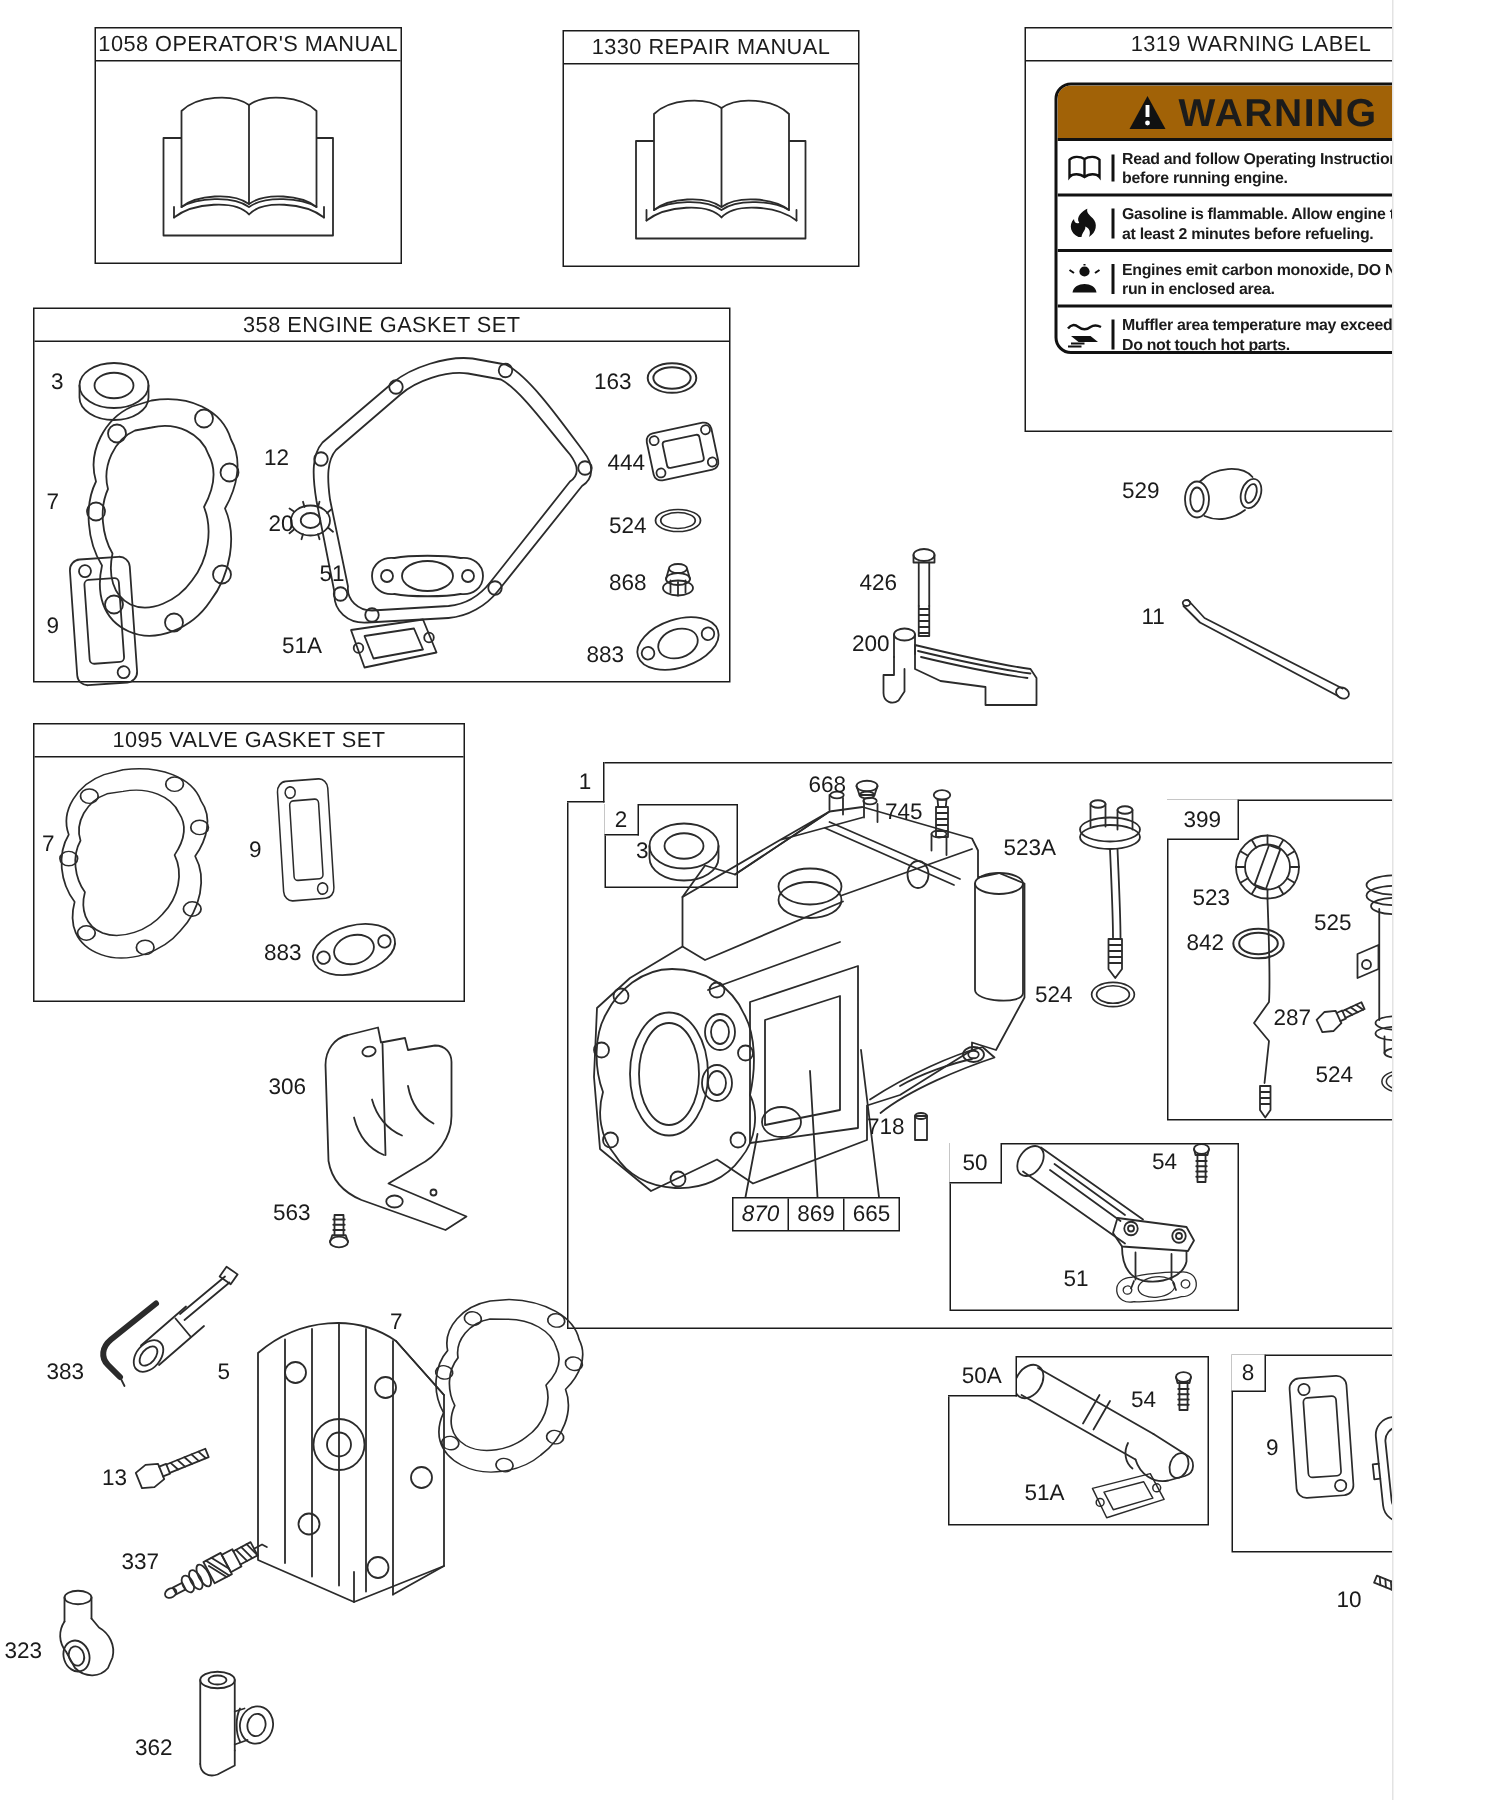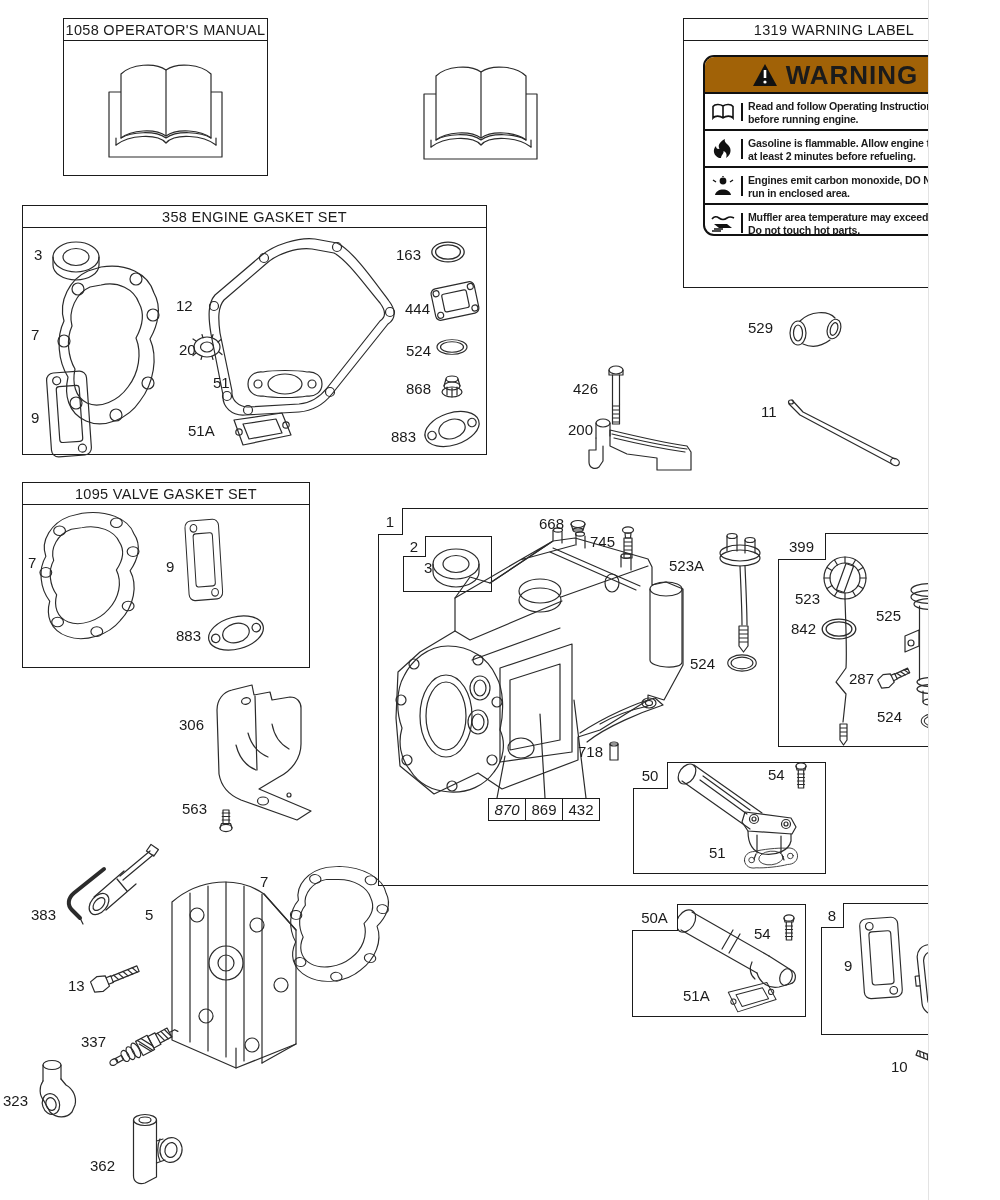--- a/index.html
+++ b/index.html
@@ -36,20 +36,23 @@
 </style>
 </head>
 <body>
 
 <div class="canvas">
 
   <div class="pbox" style="left:63px;top:18px;width:205px;height:158px">
     <div class="ptitle">1058 OPERATOR'S MANUAL</div>
   </div>
 
+  <div class="pbox" style="left:375px;top:20px;width:198px;height:158px">
+    <div class="ptitle">1330 REPAIR MANUAL</div>
+  </div>
 
   <div class="pbox" style="left:683px;top:18px;width:302px;height:270px">
     <div class="ptitle">1319 WARNING LABEL</div>
   </div>
 
   <div class="pbox" style="left:22px;top:205px;width:465px;height:250px">
     <div class="ptitle">358 ENGINE GASKET SET</div>
   </div>
 
   <div class="pbox" style="left:22px;top:482px;width:288px;height:186px">
@@ -605,16 +608,16 @@
   <span class="plabel" style="left:145px;top:906px">5</span>
   <span class="plabel" style="left:260px;top:873px">7</span>
   <span class="plabel" style="left:68px;top:977px">13</span>
   <span class="plabel" style="left:81px;top:1033px">337</span>
   <span class="plabel" style="left:3px;top:1092px">323</span>
   <span class="plabel" style="left:90px;top:1157px">362</span>
 
   <div class="ptable" style="left:488px;top:798px">
     <div class="cell">870</div>
     <div class="cell">869</div>
-    <div class="cell">432</div>
+    <div class="cell">665</div>
   </div>
 
 </div>
 
 </body></html>

